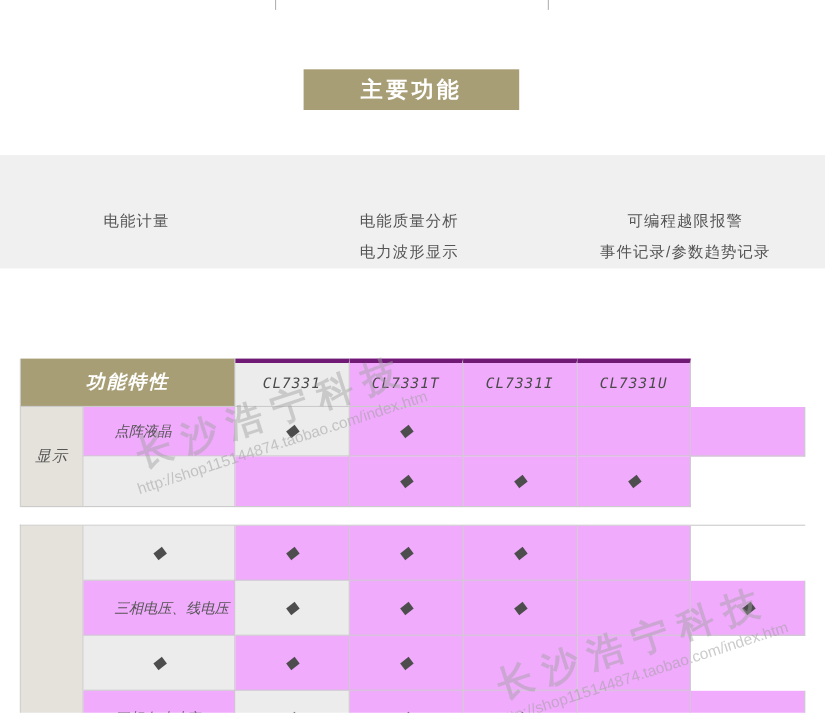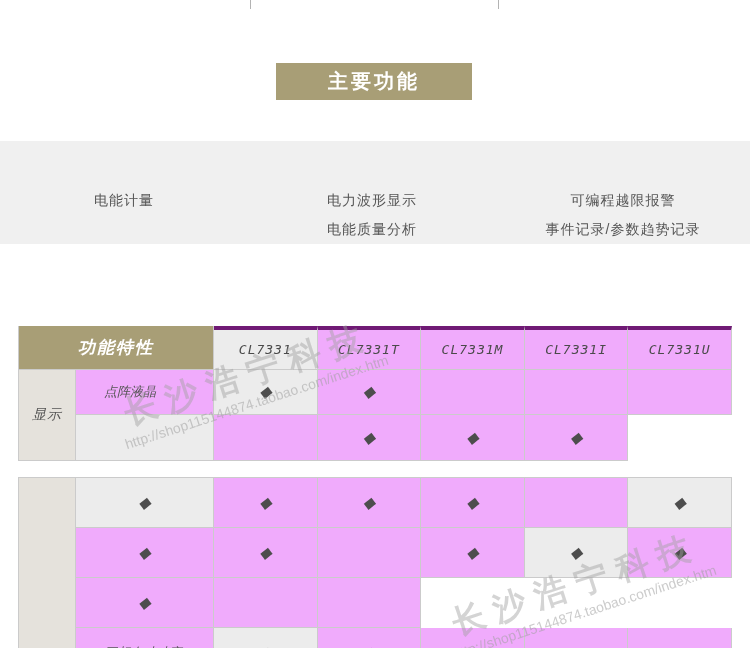--- a/index.html
+++ b/index.html
@@ -70,35 +70,34 @@
 
 <div class="banner">
   <span>主要功能</span>
 </div>
 
 <div class="feature-band">
   <div class="feature-col c1">
     <div class="line">电能计量</div>
   </div>
   <div class="feature-col c2">
+    <div class="line">电能质量分析</div>
     <div class="line">电力波形显示</div>
-    <div class="line">电能质量分析</div>
   </div>
   <div class="feature-col c3">
     <div class="line">可编程越限报警</div>
     <div class="line">事件记录/参数趋势记录</div>
   </div>
 </div>
 
 <div class="table-wrap">
   <div class="grid t1">
     <div class="cell hdr-feature">功能特性</div>
     <div class="cell hdr-model first">CL7331</div>
     <div class="cell hdr-model">CL7331T</div>
-    <div class="cell hdr-model">CL7331M</div>
     <div class="cell hdr-model">CL7331I</div>
     <div class="cell hdr-model">CL7331U</div>
   <div class="cell group-label" style="grid-row: span 2;">显示</div>
       <div class="cell row-name">点阵液晶</div>
       <div class="cell mark-cell model-col-first">
         <span class="diamond">◆</span>
       </div>
       <div class="cell mark-cell">
         <span class="diamond">◆</span>
       </div>
@@ -125,20 +124,21 @@
       <div class="cell mark-cell">
         <span class="diamond">◆</span>
       </div>
       <div class="cell mark-cell">
         <span class="diamond">◆</span>
       </div>
       <div class="cell mark-cell">
         <span class="diamond">◆</span>
       </div>
       <div class="cell mark-cell"></div>
+      <div class="cell row-name">三相电压、线电压</div>
       <div class="cell mark-cell model-col-first">
         <span class="diamond">◆</span>
       </div>
       <div class="cell mark-cell">
         <span class="diamond">◆</span>
       </div>
       <div class="cell mark-cell">
         <span class="diamond">◆</span>
       </div>
       <div class="cell mark-cell"></div>

